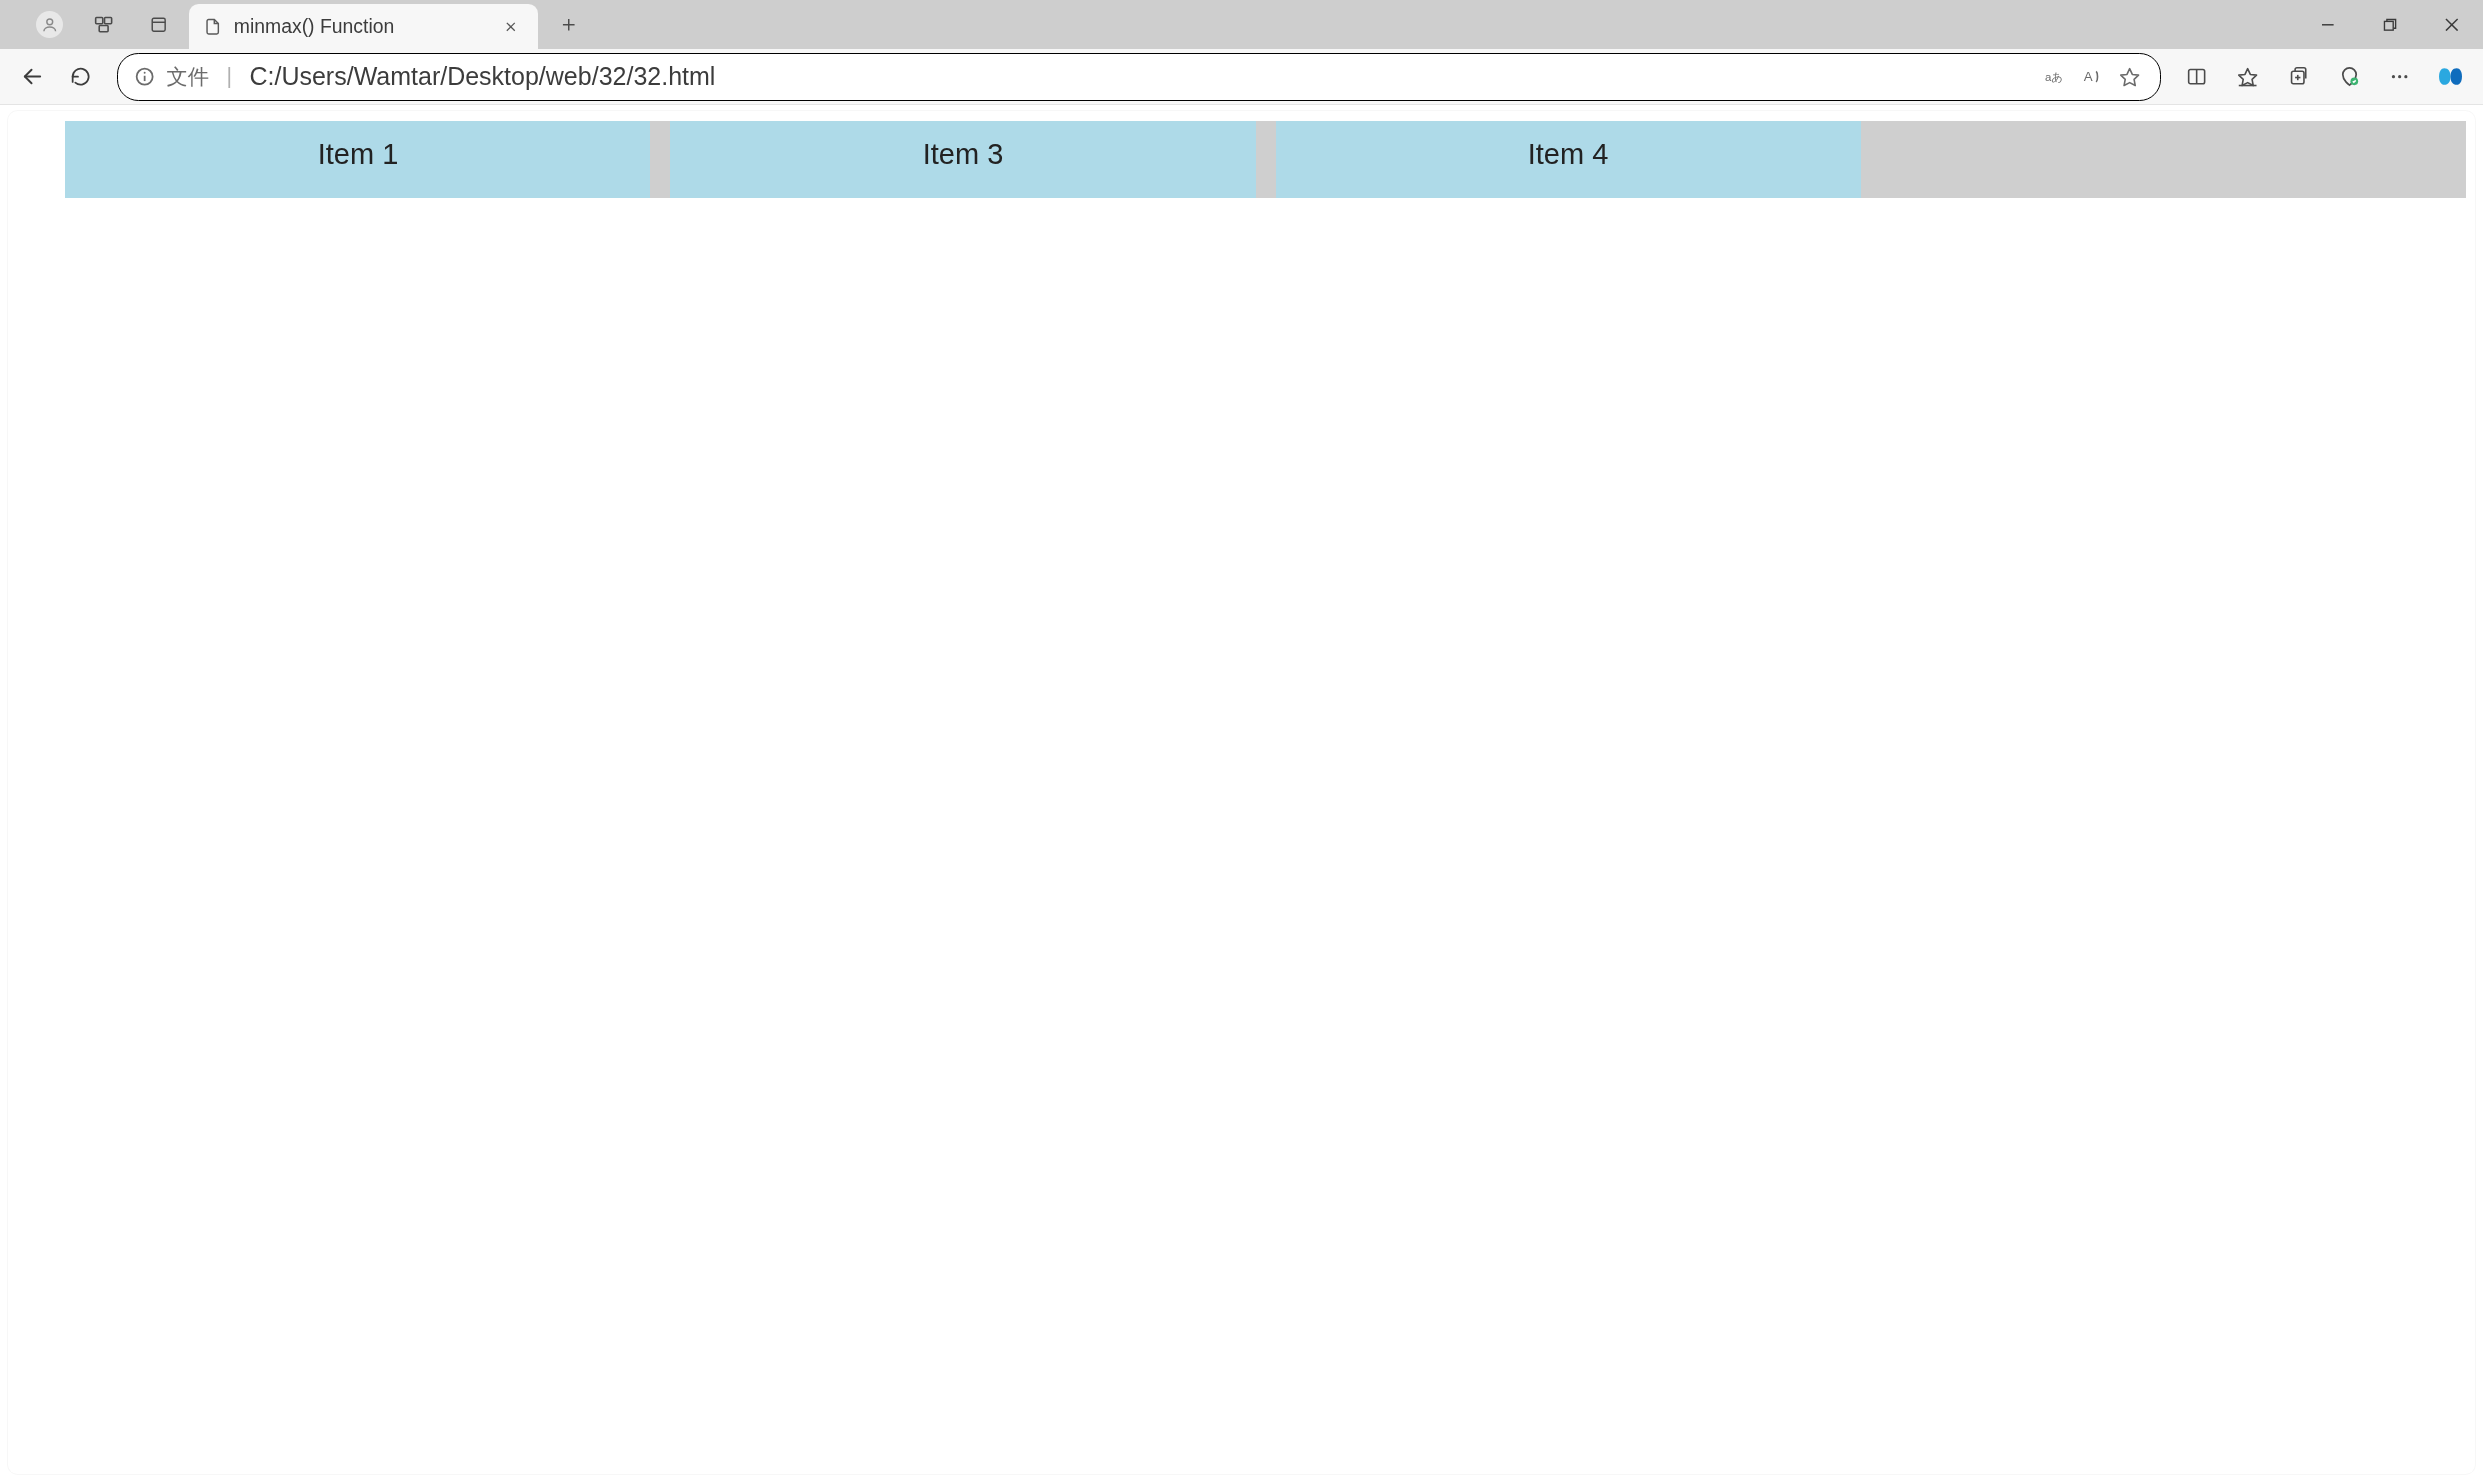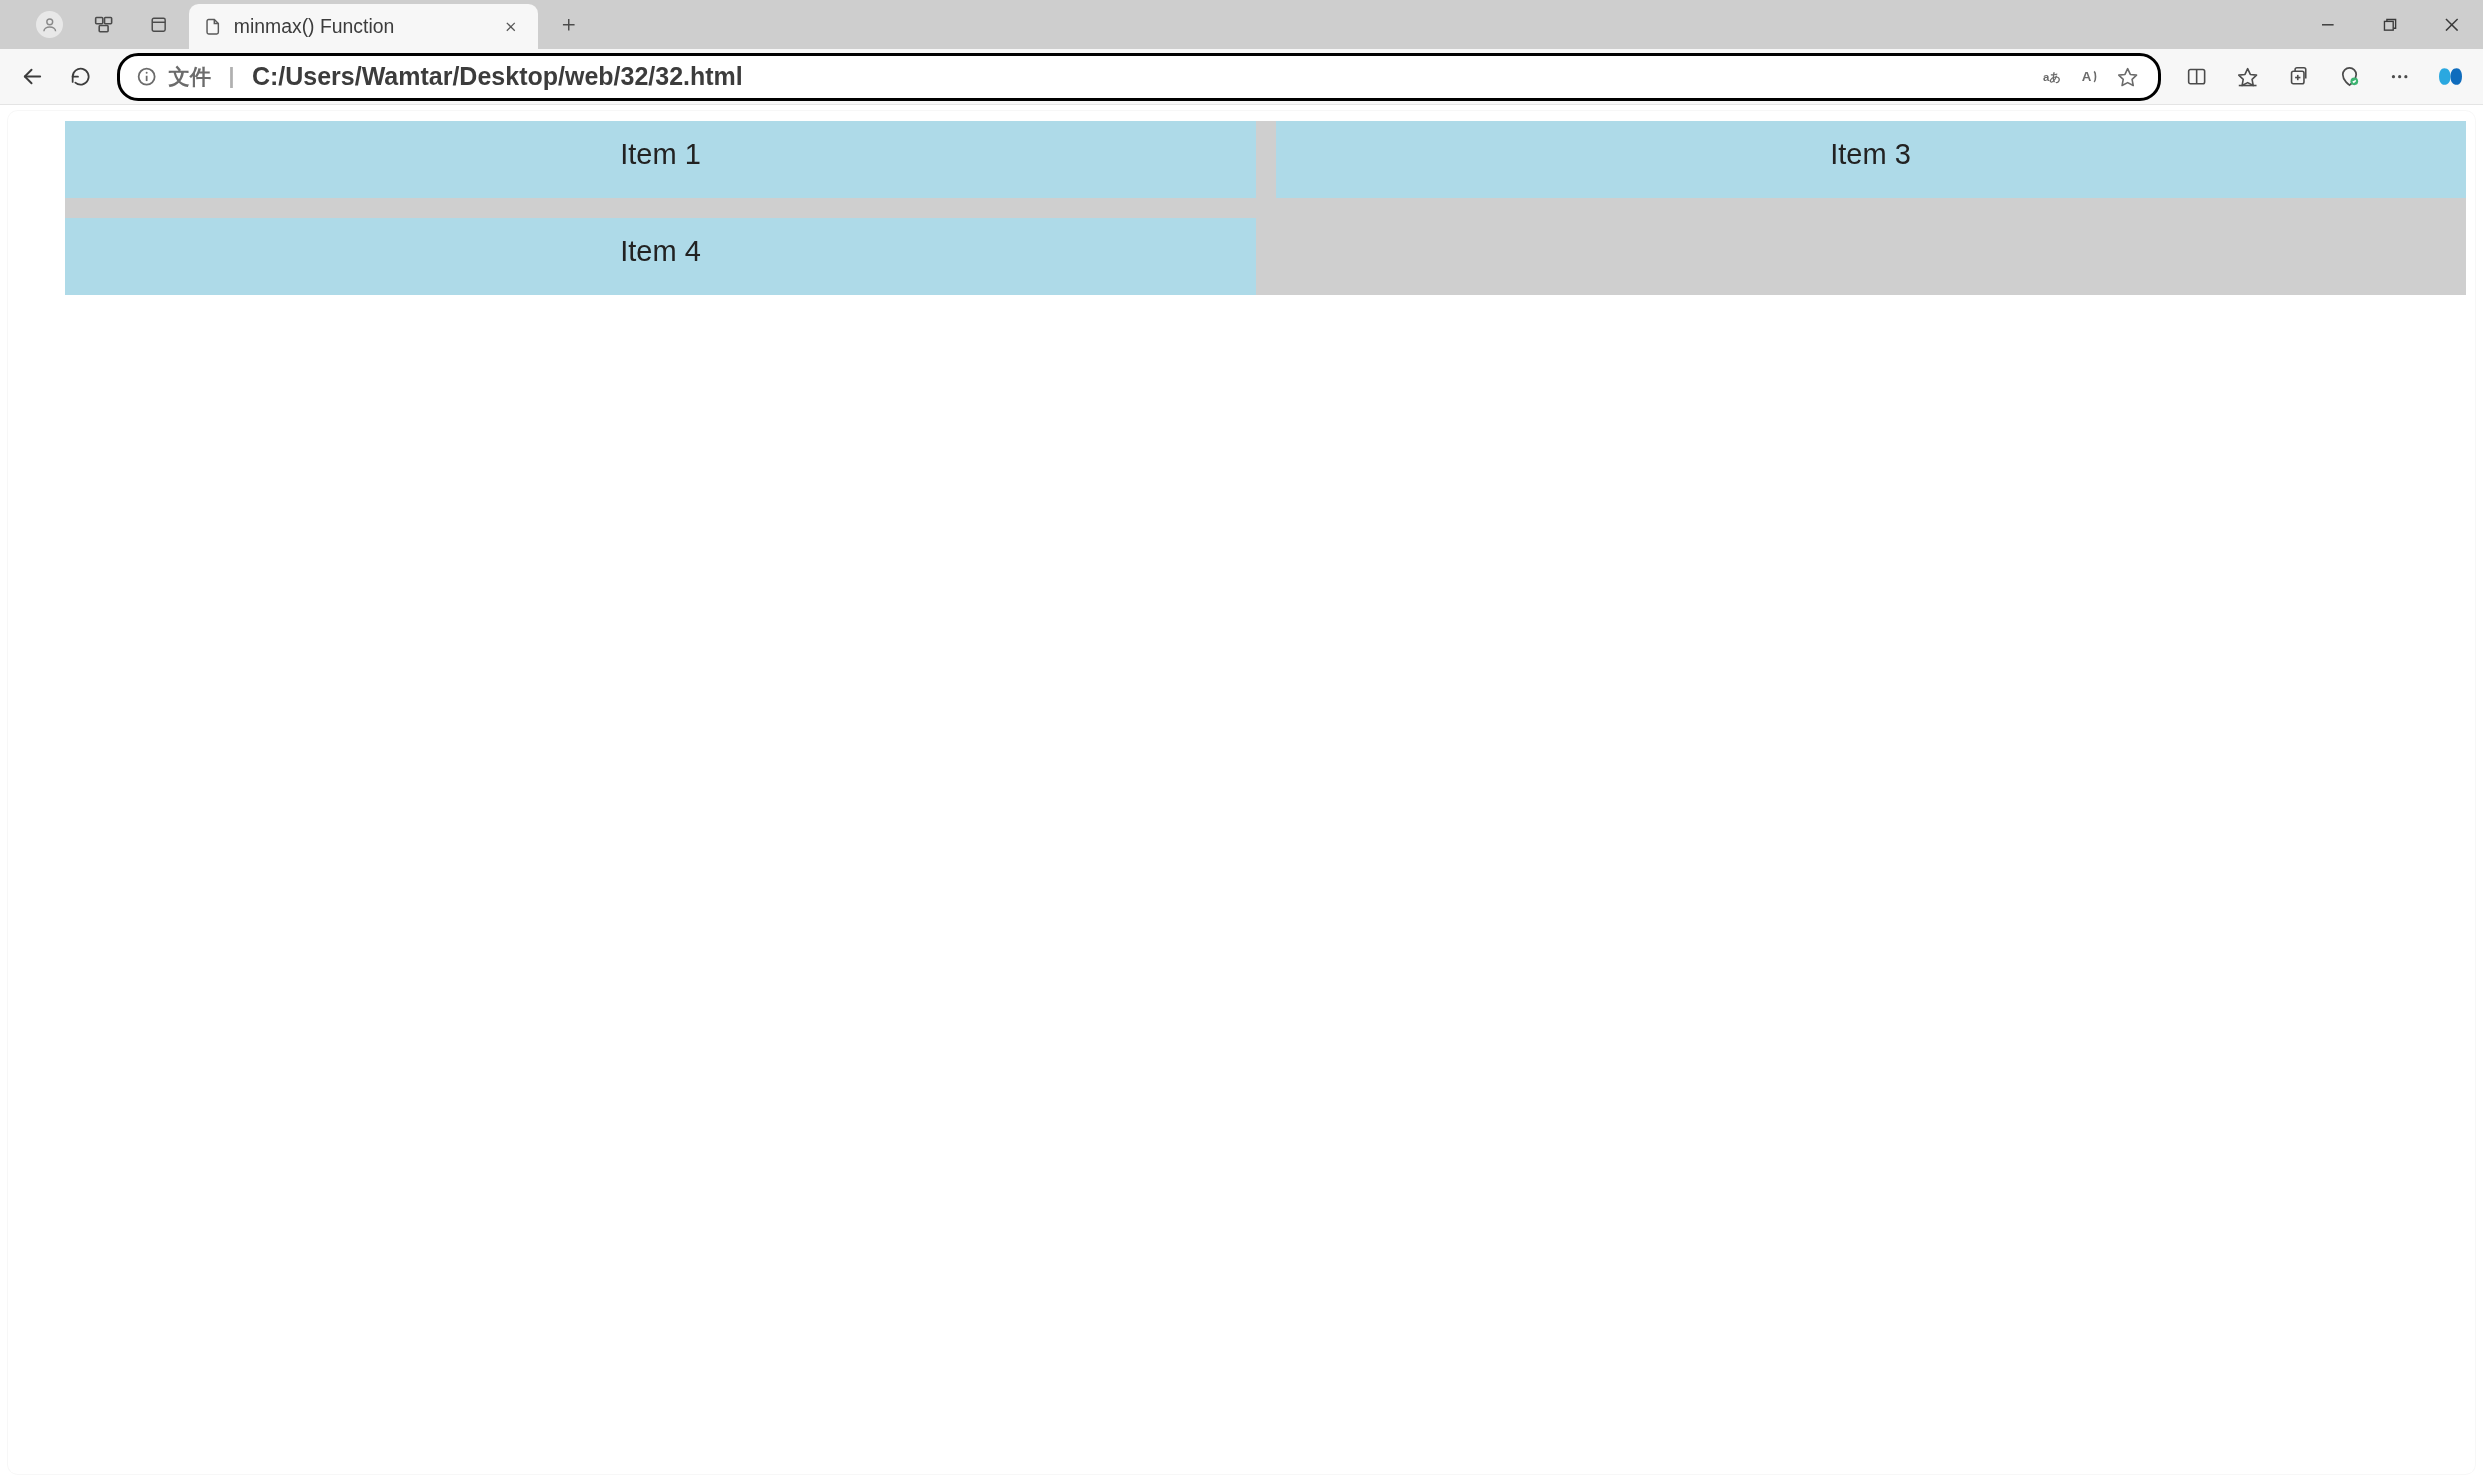--- a/index.html
+++ b/index.html
@@ -130,27 +130,26 @@
       justify-content: center;
       color: #4b4b4b;
       border-radius: 5.8px;
     }
 
     .addr-bar {
       flex: 1;
       height: 48px;
       margin: 0 9.7px;
       background: #ffffff;
-      border: 3px solid #000000;
+      border: 1px solid #000000;
       border-radius: 21.3px;
       display: flex;
       align-items: center;
       padding: 0 15.5px;
       gap: 11.6px;
-      font-weight: bold;
     }
 
     .addr-info-icon {
       color: #6b6b6b;
       display: flex;
       align-items: center;
     }
 
     .addr-origin {
       font-size: 21.3px;
@@ -207,21 +206,21 @@
       box-shadow: 0 0 0 1px rgba(0,0,0,0.03);
     }
 
     .page {
       padding: 9.7px;
     }
 
     .grid {
       background: #cfcfcf;
       display: grid;
-      grid-template-columns: 1fr 1fr;
+      grid-template-columns: 1fr 1fr 1fr 1fr;
       gap: 20px;
       margin-left: 48px;
     }
 
     .grid-item {
       background: #aedae8;
       text-align: center;
       font-size: 29px;
       line-height: 1.4;
       padding: 13.6px 0 23px 0;

